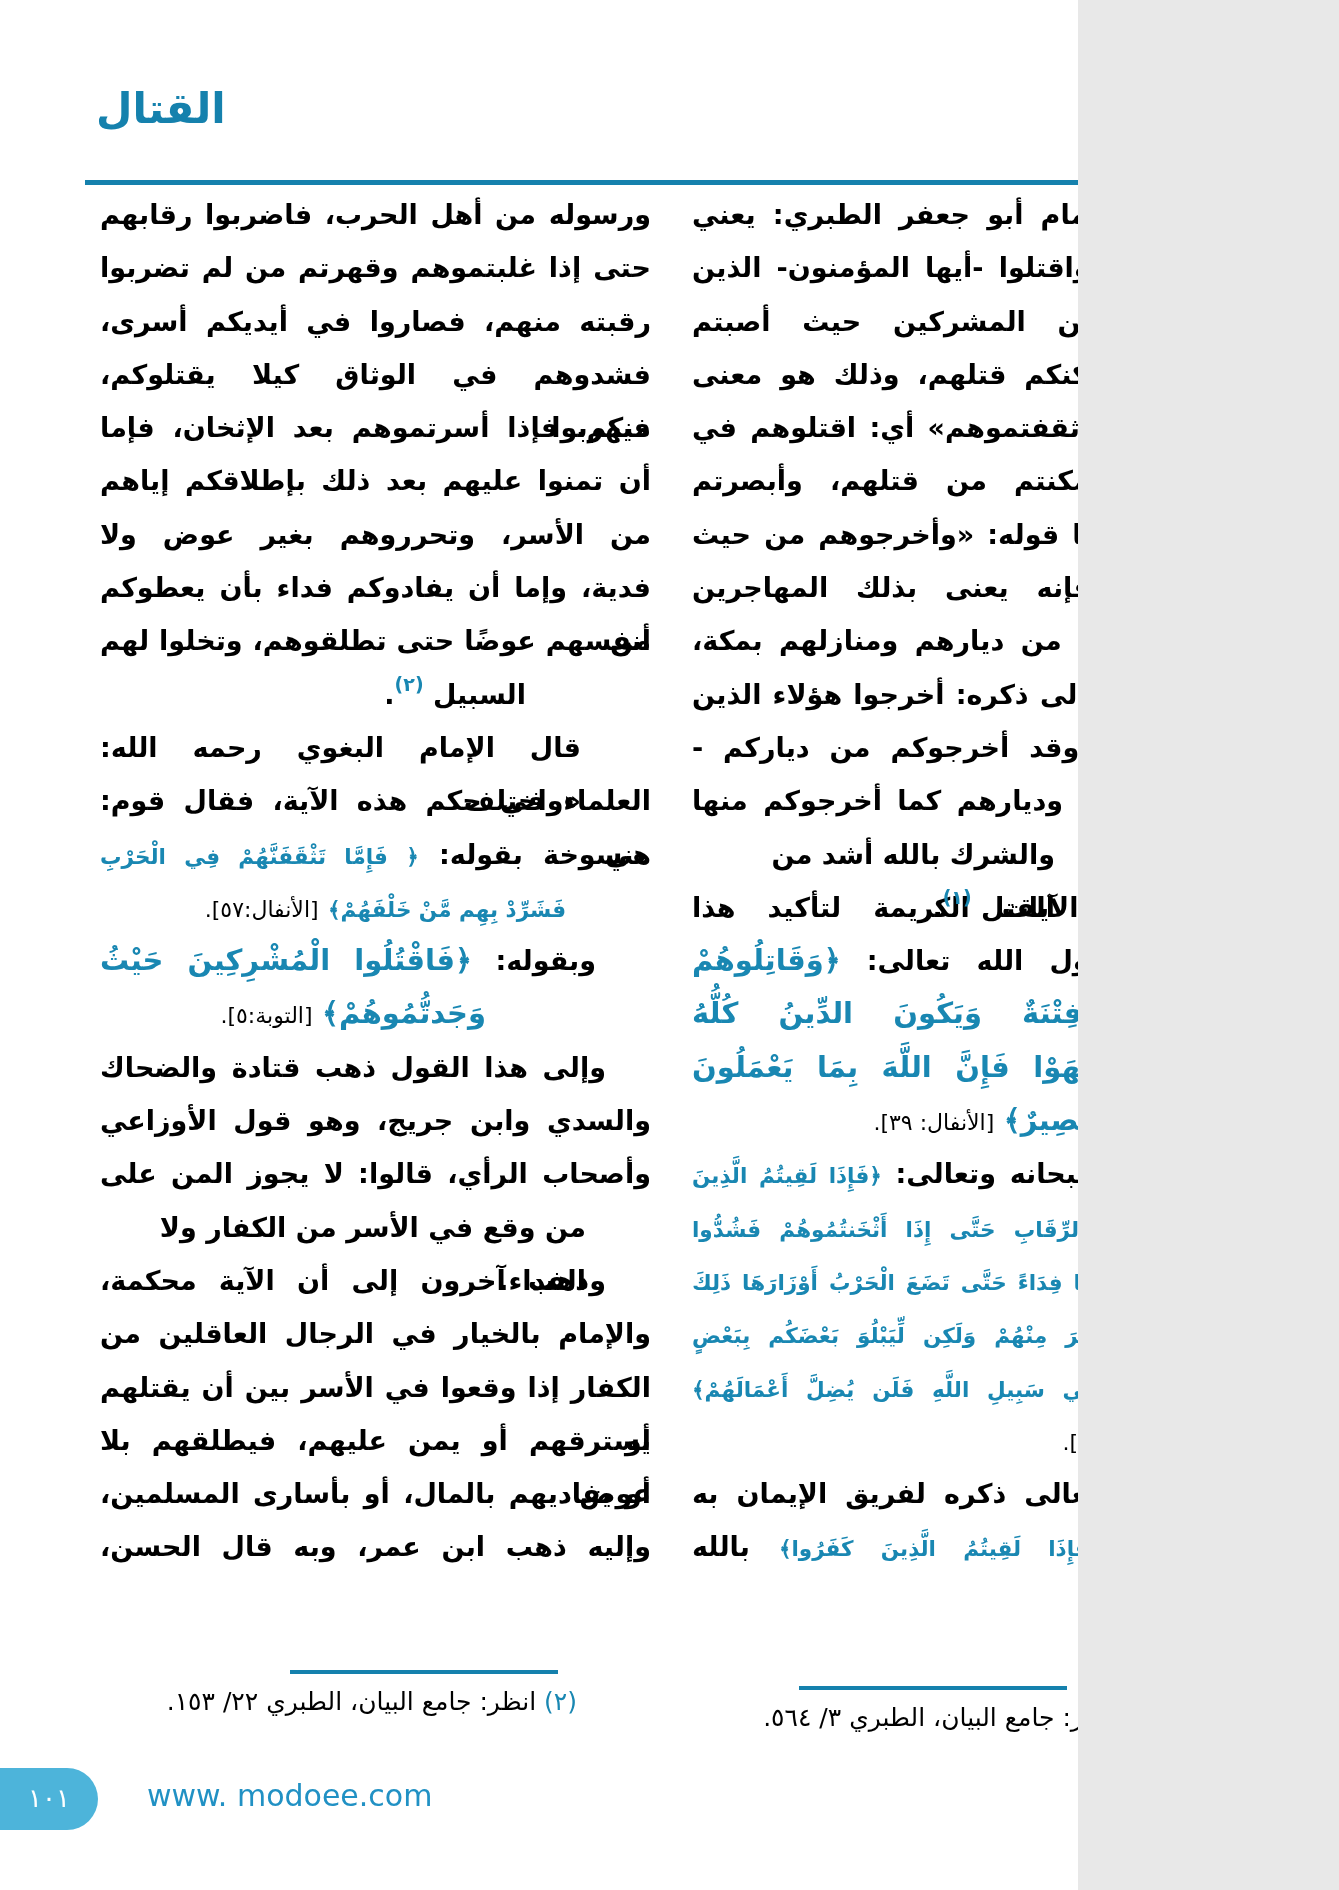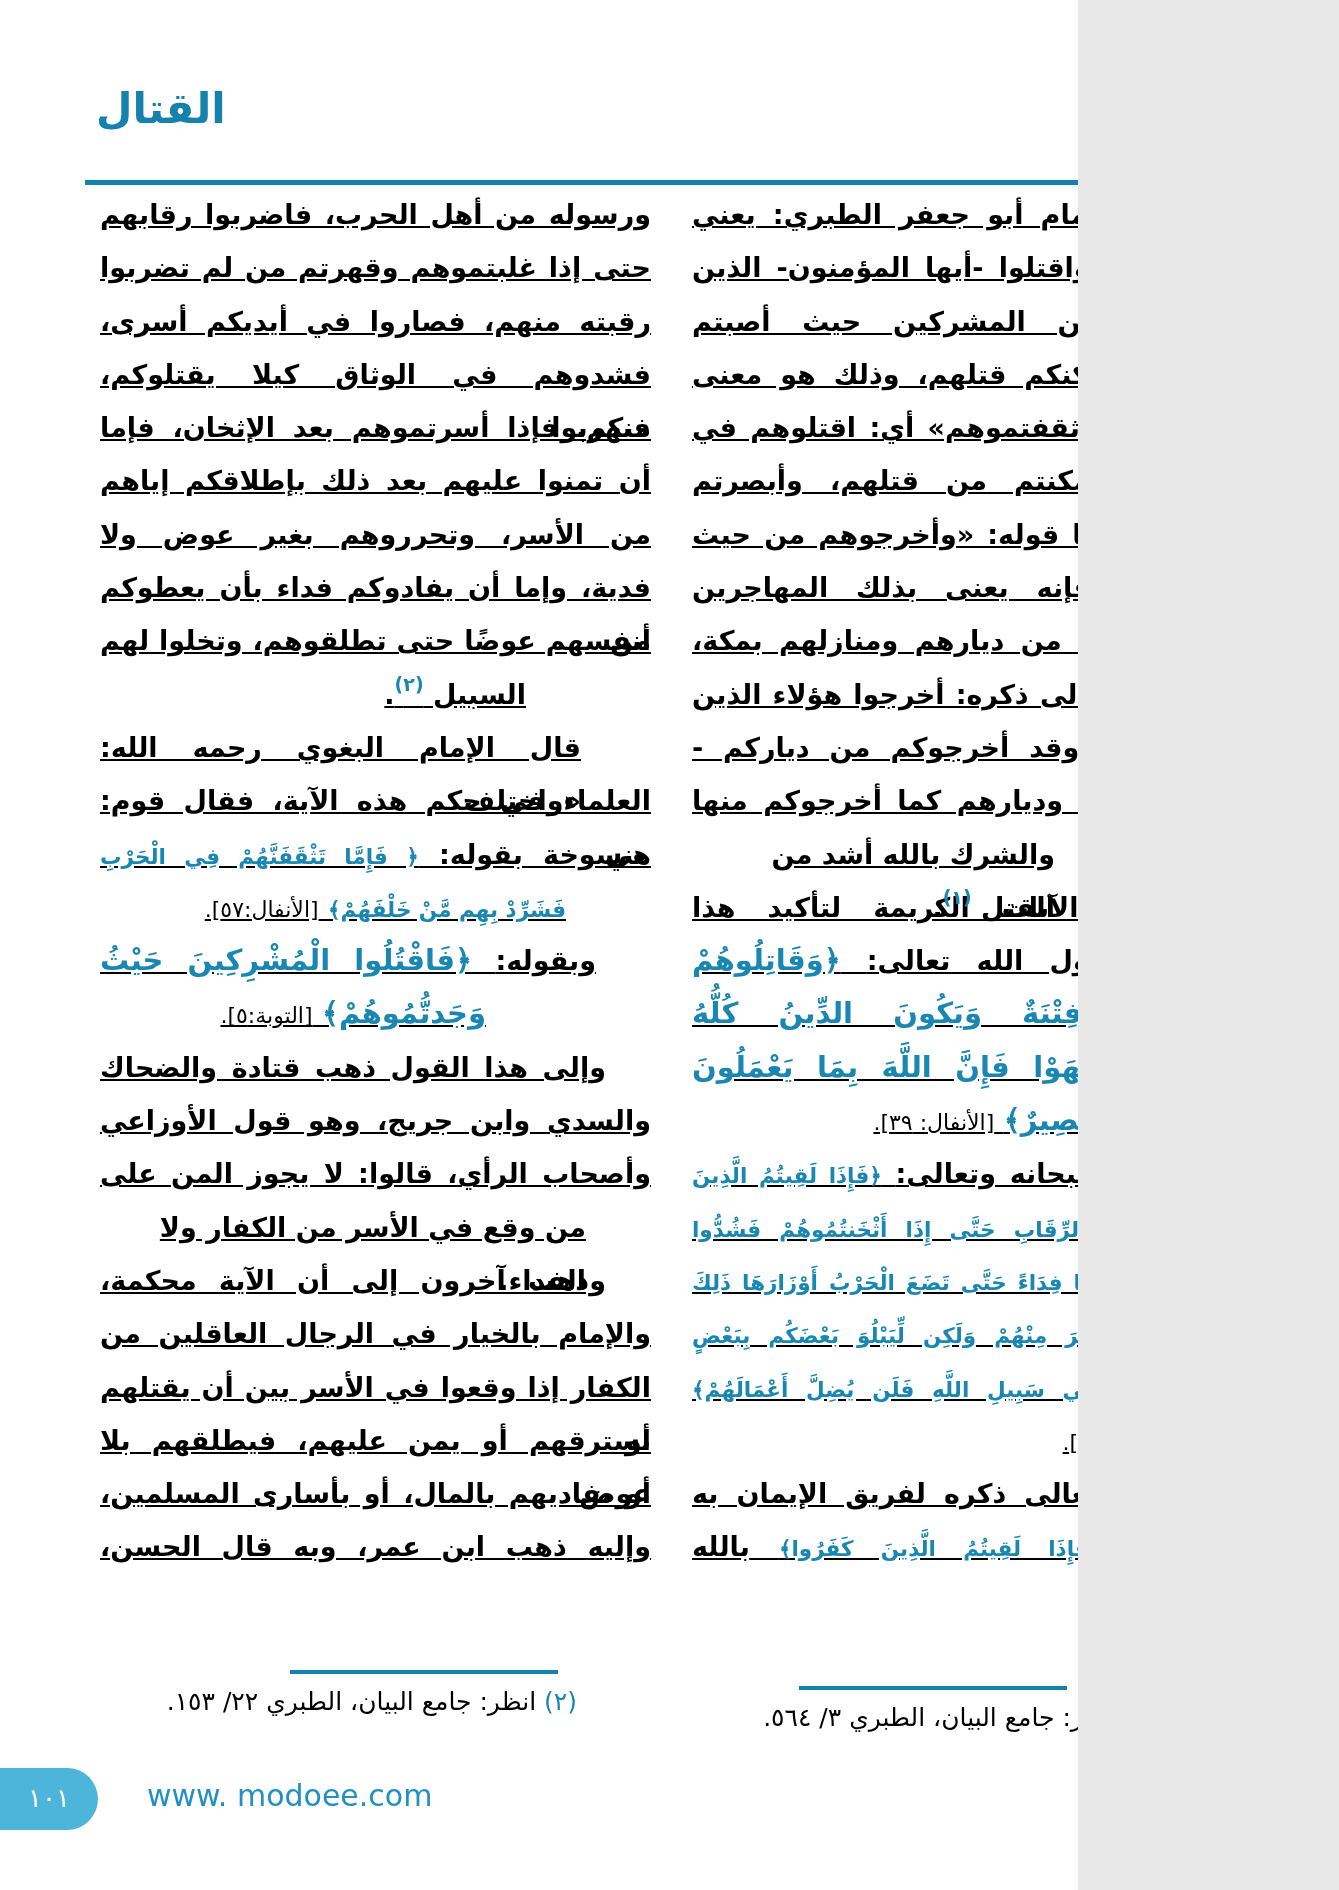--- a/index.html
+++ b/index.html
@@ -11,21 +11,21 @@
   .title{
     position:absolute;left:96px;top:86px;font-size:42px;font-weight:bold;
     color:var(--accent);line-height:1.1;
   }
   .rule{position:absolute;left:85px;top:180px;width:1170px;height:5px;background:var(--accent);}
   .col{position:absolute;top:188px;direction:rtl;}
   .col-right{left:692px;width:563px;}
   .col-left{left:100px;width:551px;}
   .line{
     height:53.3px;line-height:53.3px;font-size:27px;font-weight:bold;color:#000;
-    text-align:justify;text-align-last:justify;overflow:visible;white-space:normal;text-decoration:underline;
+    text-align:justify;text-align-last:justify;overflow:visible;white-space:normal;
   }
   .line.start{text-align:right;text-align-last:right;}
   .seg-b{color:#000;}
   .seg-q{color:var(--quran);font-size:29px;}
   .seg-qs{color:var(--quran);font-size:21.5px;}
   .seg-r{color:#000;font-size:22px;font-weight:normal;margin-top:24px;}
   .seg-m{color:var(--quran);font-size:19px;font-weight:bold;position:relative;top:-13px;}
   .fnblock{position:absolute;direction:rtl;}
   .fn-right{left:692px;width:563px;top:1686px;}
   .fn-left{left:96px;width:551px;top:1670px;}

